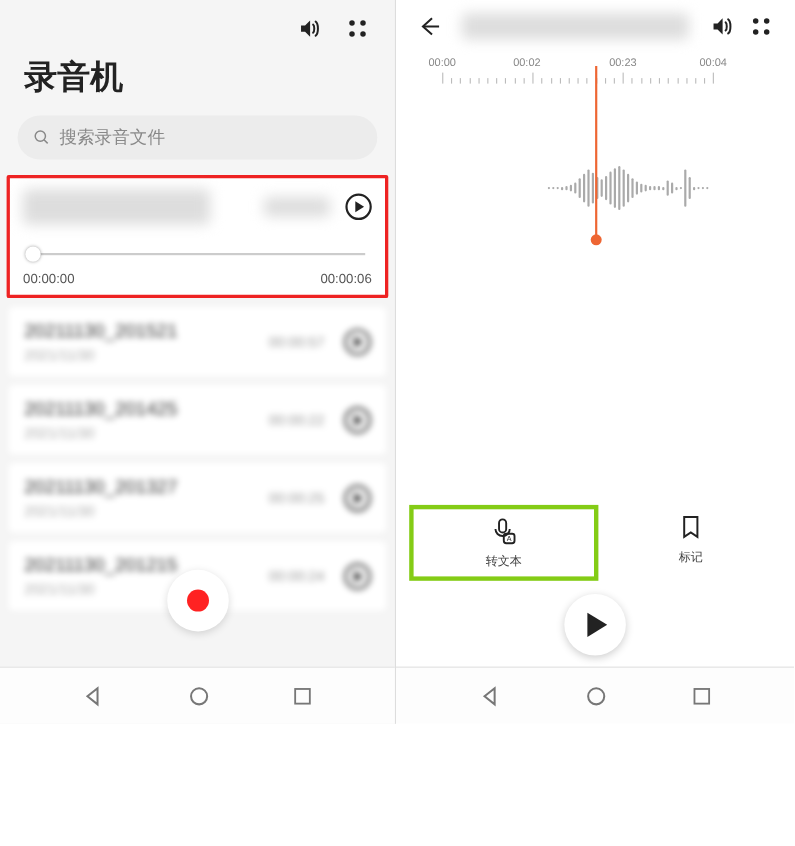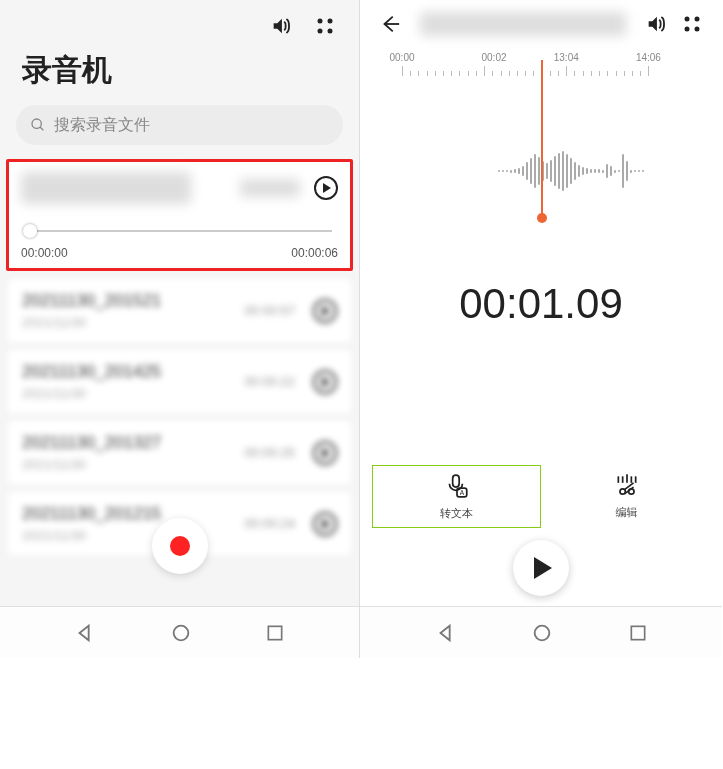--- a/index.html
+++ b/index.html
@@ -208,21 +208,21 @@
 .tool {
   flex: 1;
   display: flex;
   flex-direction: column;
   align-items: center;
   gap: 6px;
   padding: 6px 2px;
 }
 .tool-icon { width: 28px; height: 28px; display: flex; align-items: center; justify-content: center; }
 .tool-label { font-size: 11px; color: #444; white-space: nowrap; }
-.tool.hi { border: 1px solid #84cc16; }
+.tool.hi { border: 4px solid #84cc16; }
 .play-big {
   position: absolute;
   left: 50%;
   transform: translateX(-50%);
   bottom: 62px;
   width: 56px; height: 56px;
   border-radius: 50%;
   background: #fff;
   box-shadow: 0 2px 8px rgba(0,0,0,.2);
   display: flex; align-items: center; justify-content: center;
@@ -385,43 +385,43 @@
         <div class="tick major" style="left: 30px;"></div>
         <div class="tick minor" style="left: 38.2133px;"></div>
         <div class="tick minor" style="left: 46.4267px;"></div>
         <div class="tick minor" style="left: 54.64px;"></div>
         <div class="tick minor" style="left: 62.8533px;"></div>
         <div class="tick minor" style="left: 71.0667px;"></div>
         <div class="tick minor" style="left: 79.28px;"></div>
         <div class="tick minor" style="left: 87.4933px;"></div>
         <div class="tick minor" style="left: 95.7067px;"></div>
         <div class="tick minor" style="left: 103.92px;"></div>
-        <div class="tick-label" style="left: 122px;">00:02</div>
+        <div class="tick-label" style="left: 107px;">00:02</div>
         <div class="tick major" style="left: 112.133px;"></div>
         <div class="tick minor" style="left: 120.347px;"></div>
         <div class="tick minor" style="left: 128.56px;"></div>
         <div class="tick minor" style="left: 136.773px;"></div>
         <div class="tick minor" style="left: 144.987px;"></div>
         <div class="tick minor" style="left: 153.2px;"></div>
         <div class="tick minor" style="left: 161.413px;"></div>
         <div class="tick minor" style="left: 169.627px;"></div>
         <div class="tick minor" style="left: 177.84px;"></div>
         <div class="tick minor" style="left: 186.053px;"></div>
-        <div class="tick-label" style="left: 194.267px;">13:04</div>
+        <div class="tick-label" style="left: 194.267px;">00:23</div>
         <div class="tick major" style="left: 194.267px;"></div>
         <div class="tick minor" style="left: 202.48px;"></div>
         <div class="tick minor" style="left: 210.693px;"></div>
         <div class="tick minor" style="left: 218.907px;"></div>
         <div class="tick minor" style="left: 227.12px;"></div>
         <div class="tick minor" style="left: 235.333px;"></div>
         <div class="tick minor" style="left: 243.547px;"></div>
         <div class="tick minor" style="left: 251.76px;"></div>
         <div class="tick minor" style="left: 259.973px;"></div>
         <div class="tick minor" style="left: 268.187px;"></div>
-        <div class="tick-label" style="left: 276.4px;">14:06</div>
+        <div class="tick-label" style="left: 276.4px;">00:04</div>
         <div class="tick major" style="left: 276.4px;"></div>
       </div>
   </div>
 
   <div class="wave-area">
     <div class="wave" id="wave">
         <div class="wbar" style="height: 2px;"></div>
         <div class="wbar" style="height: 2px;"></div>
         <div class="wbar" style="height: 2px;"></div>
         <div class="wbar" style="height: 3px;"></div>
@@ -455,49 +455,40 @@
         <div class="wbar" style="height: 34px;"></div>
         <div class="wbar" style="height: 20px;"></div>
         <div class="wbar" style="height: 3px;"></div>
         <div class="wbar" style="height: 2px;"></div>
         <div class="wbar" style="height: 2px;"></div>
         <div class="wbar" style="height: 2px;"></div>
       </div>
   </div>
   <div class="playhead"></div>
 
-  <div class="time-big">00:01.09</div>
 
   <div class="tools">
     <div class="tool hi">
       <div class="tool-icon">
         <svg width="26" height="26" viewBox="0 0 24 24" fill="none" stroke="#222" stroke-width="1.6">
             <rect x="8" y="2" width="6" height="11" rx="3"></rect>
             <path d="M5 10a6 6 0 0 0 12 0"></path>
             <rect x="12" y="14" width="9" height="8" rx="2"></rect>
             <text x="16.5" y="20" font-size="6" fill="#222" text-anchor="middle" stroke="none">A</text>
           </svg>
       </div>
       <span class="tool-label">转文本</span>
     </div>
     <div class="tool">
       <div class="tool-icon">
-        <svg width="26" height="26" viewBox="0 0 24 24" fill="none" stroke="#222" stroke-width="1.6">
-            <line x1="4" y1="4" x2="4" y2="10"></line>
-            <line x1="8" y1="4" x2="8" y2="10"></line>
-            <line x1="12" y1="2" x2="12" y2="10"></line>
-            <line x1="16" y1="4" x2="16" y2="10"></line>
-            <line x1="20" y1="4" x2="20" y2="10"></line>
-            <circle cx="8" cy="18" r="2.5"></circle>
-            <circle cx="16" cy="18" r="2.5"></circle>
-            <line x1="10" y1="16" x2="18" y2="10"></line>
-            <line x1="10" y1="20" x2="18" y2="14"></line>
+        <svg width="24" height="24" viewBox="0 0 24 24" fill="none" stroke="#222" stroke-width="1.8">
+            <path d="M6 3h12v18l-6-4-6 4z"></path>
           </svg>
       </div>
-      <span class="tool-label">编辑</span>
+      <span class="tool-label">标记</span>
     </div>
   </div>
 
   <div class="play-big">
     <div class="play-big-tri"></div>
   </div>
 
   <div class="nav-bar">
     <svg class="nav-icon" width="22" height="22" viewBox="0 0 24 24">
         <path d="M16 4 L6 12 L16 20 Z"></path>

